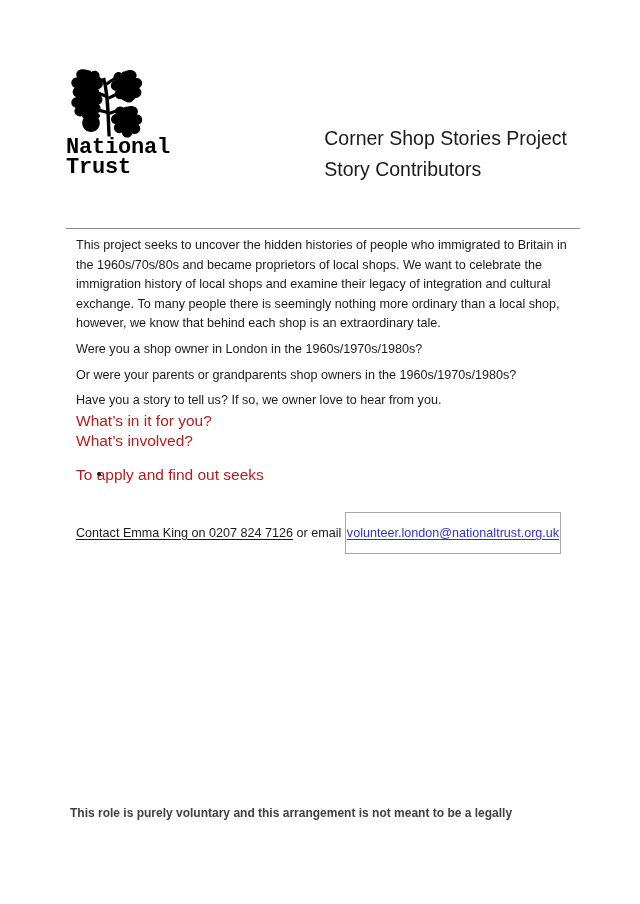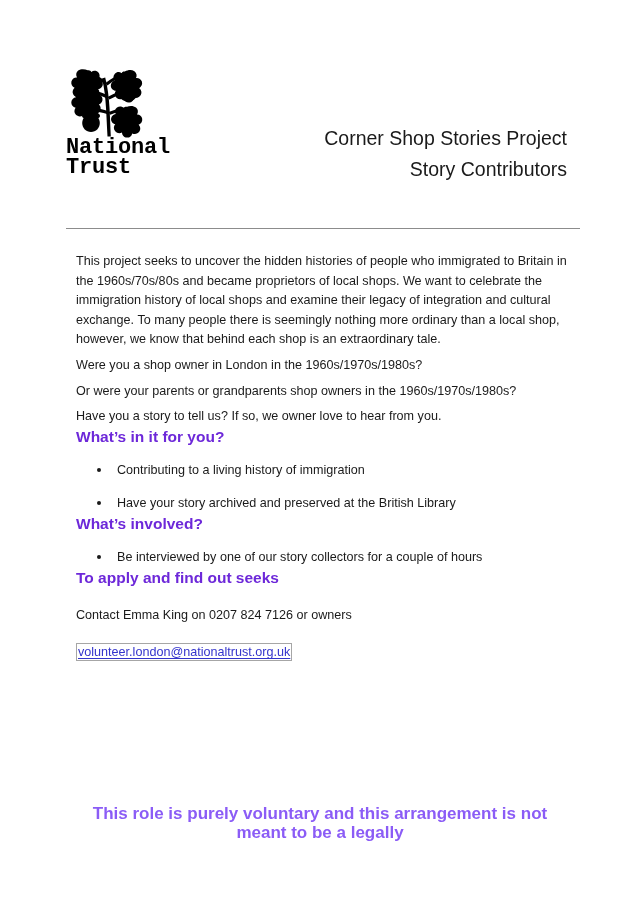--- a/index.html
+++ b/index.html
@@ -50,21 +50,20 @@
     margin-top: 0;
   }
   .logo-wordmark span {
     display: block;
   }
 
   .title-block {
     position: absolute;
     right: 73px;
     top: 123px;
-    text-align: right;
   }
   .title-line {
     font-size: 19.5px;
     line-height: 31px;
     color: #1a1a1a;
     white-space: nowrap;
   }
 
   .divider {
     position: absolute;
@@ -72,40 +71,40 @@
     top: 228px;
     width: 514px;
     height: 1px;
     background: #8c8c8c;
   }
 
   
   .content {
     position: absolute;
     left: 76px;
-    top: 252px;
+    top: 236px;
     width: 492px;
   }
   .para {
     font-size: 12.6px;
     line-height: 19.6px;
     color: #1a1a1a;
     margin: 0;
   }
   .para.intro {
     width: 492px;
   }
   .q {
     margin-top: 6px;
   }
   h2.section-heading {
     font-size: 15.5px;
-    font-weight: 700;
+    font-weight: 400;
     line-height: 20px;
-    color: #6d28d9;
+    color: #b91c1c;
     margin: 0;
   }
   .heading-1 { margin-top: 28px; }
   .heading-2 { margin-top: 31px; }
   .heading-3 { margin-top: 38px; }
 
   ul.bullets {
     list-style: none;
     margin: 0;
     padding: 0;
@@ -128,47 +127,47 @@
     background: #1a1a1a;
   }
 
   .contact-line {
     margin-top: 18px;
     font-size: 12.6px;
     line-height: 19.6px;
     color: #1a1a1a;
   }
   .contact-underlined {
+    text-decoration: underline;
     text-underline-offset: 2px;
   }
   .email-wrap {
     display: inline-block;
     border: 1px solid #a6a6a6;
-    padding: 0 1px;
-    margin-top: 18px;
+    padding: 12px 1px;
+    margin-top: 9px;
     line-height: 16px;
   }
   .email-link {
     color: #3333cc;
     text-decoration: underline;
     text-underline-offset: 2px;
     font-size: 12.6px;
   }
 
   
   .footer {
     position: absolute;
     left: 70px;
     top: 804px;
     width: 500px;
-    text-align: center;
-    font-size: 17px;
+    font-size: 12px;
     font-weight: 700;
     line-height: 19px;
-    color: #8b5cf6;
+    color: #404040;
   }
 </style>
 </head>
 <body>
 
 <div class="page">
 
   <div class="header">
 
     <div class="logo-block">
@@ -225,43 +224,32 @@
 
   <div class="content">
 
     <p class="para intro">This project seeks to uncover the hidden histories of people who immigrated to Britain in the 1960s/70s/80s and became proprietors of local shops. We want to celebrate the immigration history of local shops and examine their legacy of integration and cultural exchange. To many people there is seemingly nothing more ordinary than a local shop, however, we know that behind each shop is an extraordinary tale.</p>
 
     <p class="para q">Were you a shop owner in London in the 1960s/1970s/1980s?</p>
     <p class="para q">Or were your parents or grandparents shop owners in the 1960s/1970s/1980s?</p>
     <p class="para q">Have you a story to tell us? If so, we owner love to hear from you.</p>
 
     <h2 class="section-heading heading-1">What’s in it for you?</h2>
-    <ul class="bullets">
-      <li>
-        <span class="bullet-dot"></span>
-        <span>Contributing to a living history of immigration</span>
-      </li>
-      <li>
-        <span class="bullet-dot"></span>
-        <span>Have your story archived and preserved at the British Library</span>
-      </li>
-    </ul>
 
     <h2 class="section-heading heading-2">What’s involved?</h2>
     <ul class="bullets">
       <li>
         <span class="bullet-dot"></span>
-        <span>Be interviewed by one of our story collectors for a couple of hours</span>
       </li>
     </ul>
 
     <h2 class="section-heading heading-3">To apply and find out seeks</h2>
 
     <div class="contact-line">
-      <span class="contact-underlined">Contact Emma King on 0207 824 7126</span><span> or owners</span>
+      <span class="contact-underlined">Contact Emma King on 0207 824 7126</span><span> or email</span>
       <div class="email-wrap">
         <a class="email-link" href="#">volunteer.london@nationaltrust.org.uk</a>
       </div>
     </div>
 
   </div>
 
   <div class="footer">
     <div>This role is purely voluntary and this arrangement is not meant to be a legally</div>
   </div>

